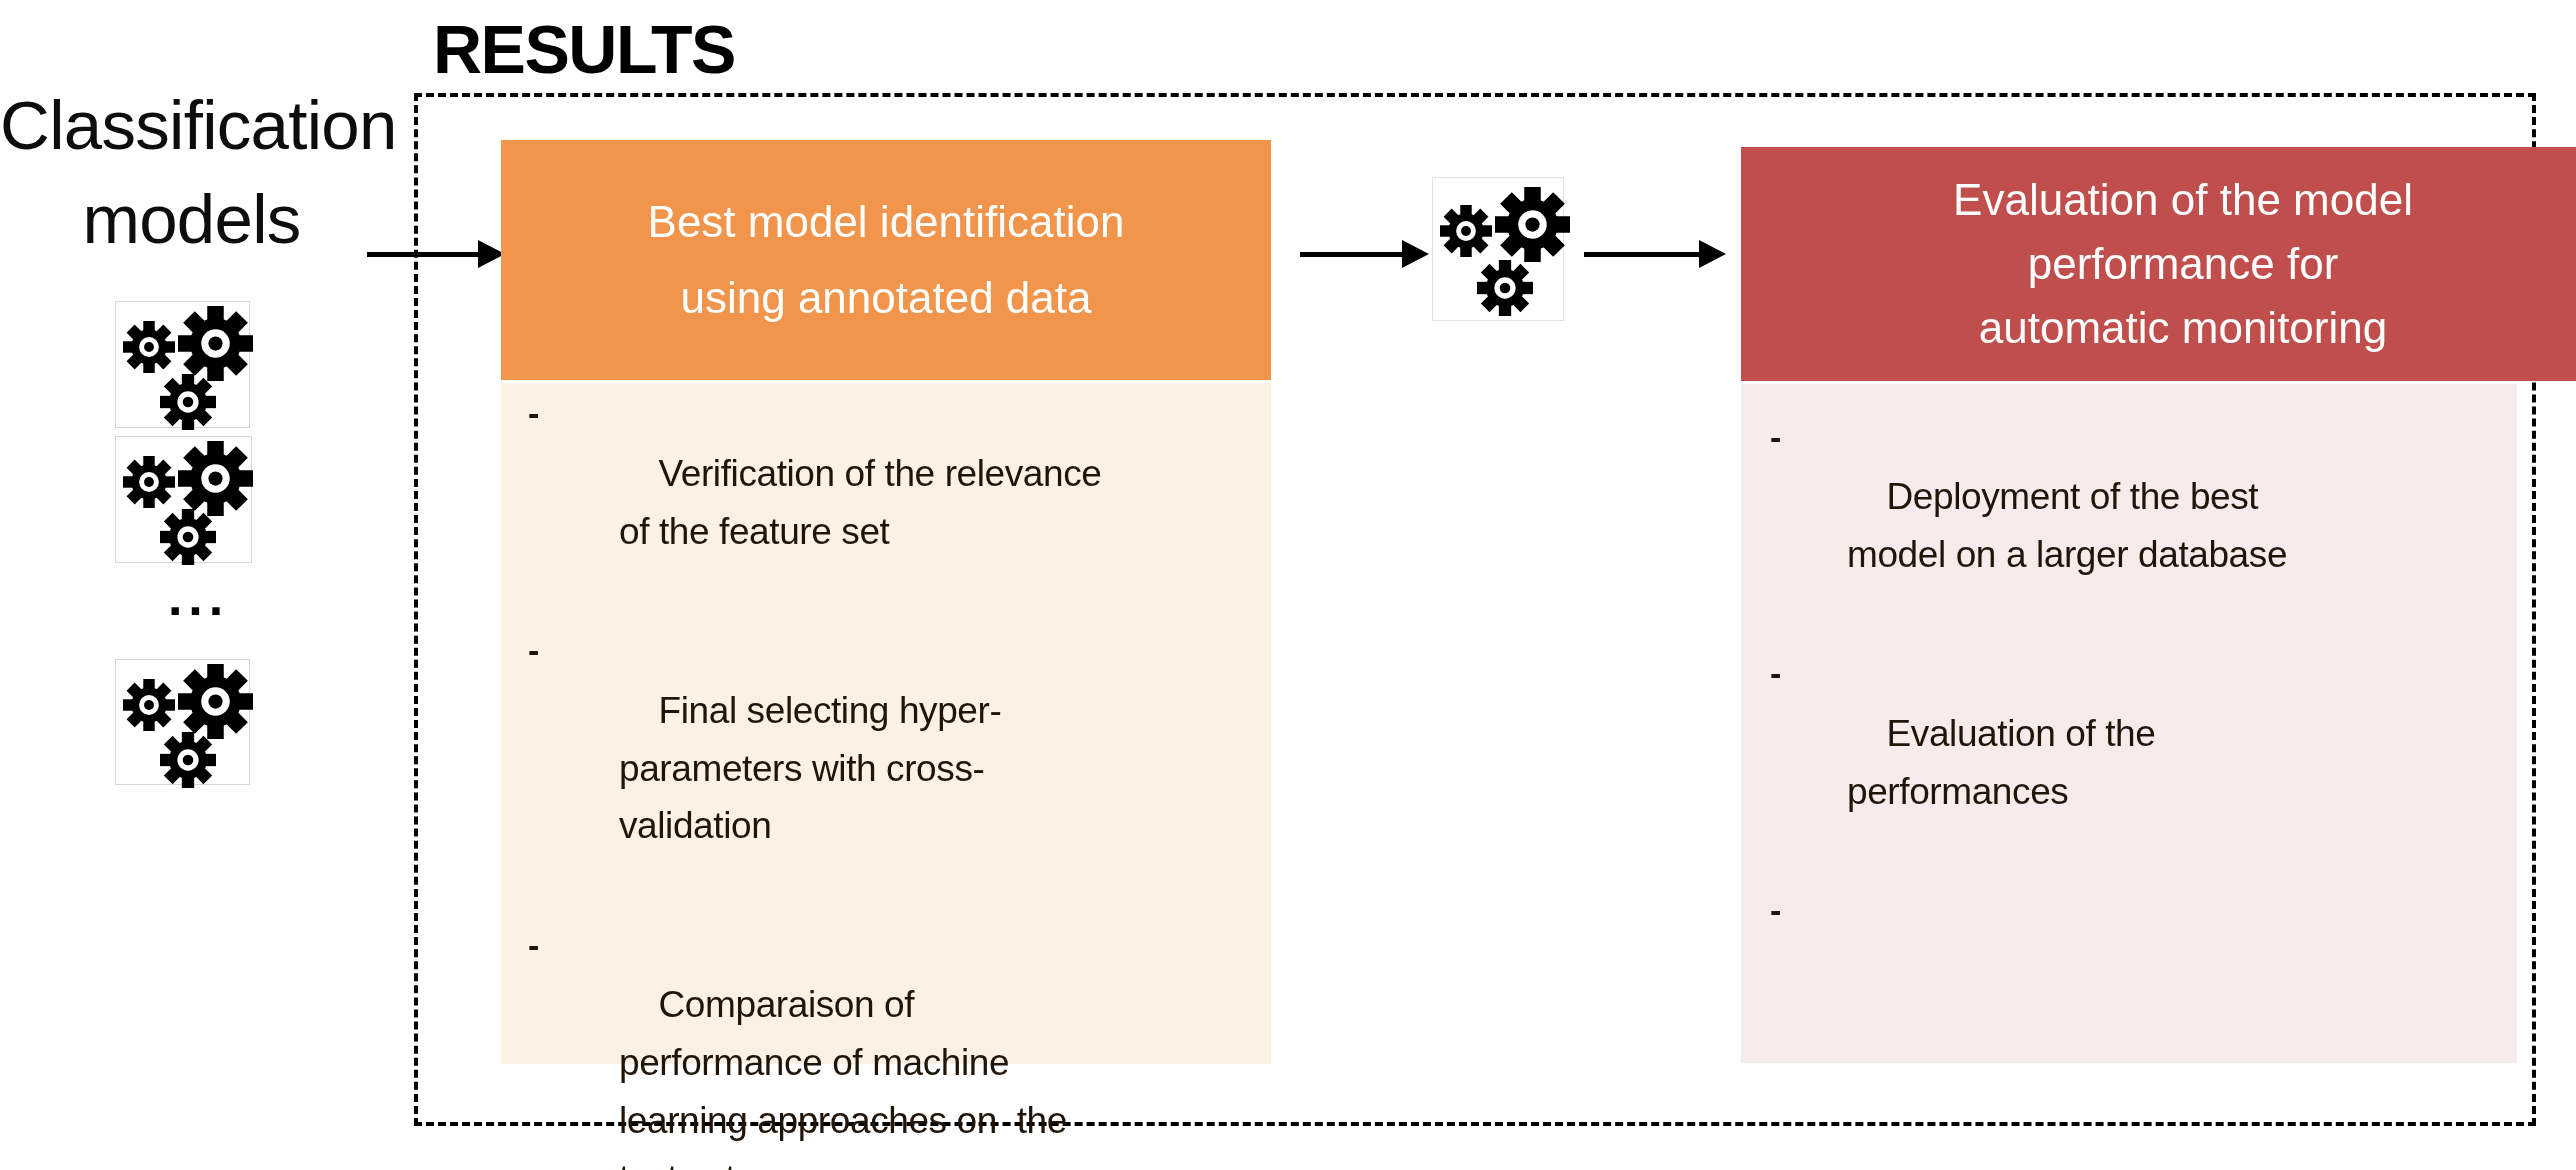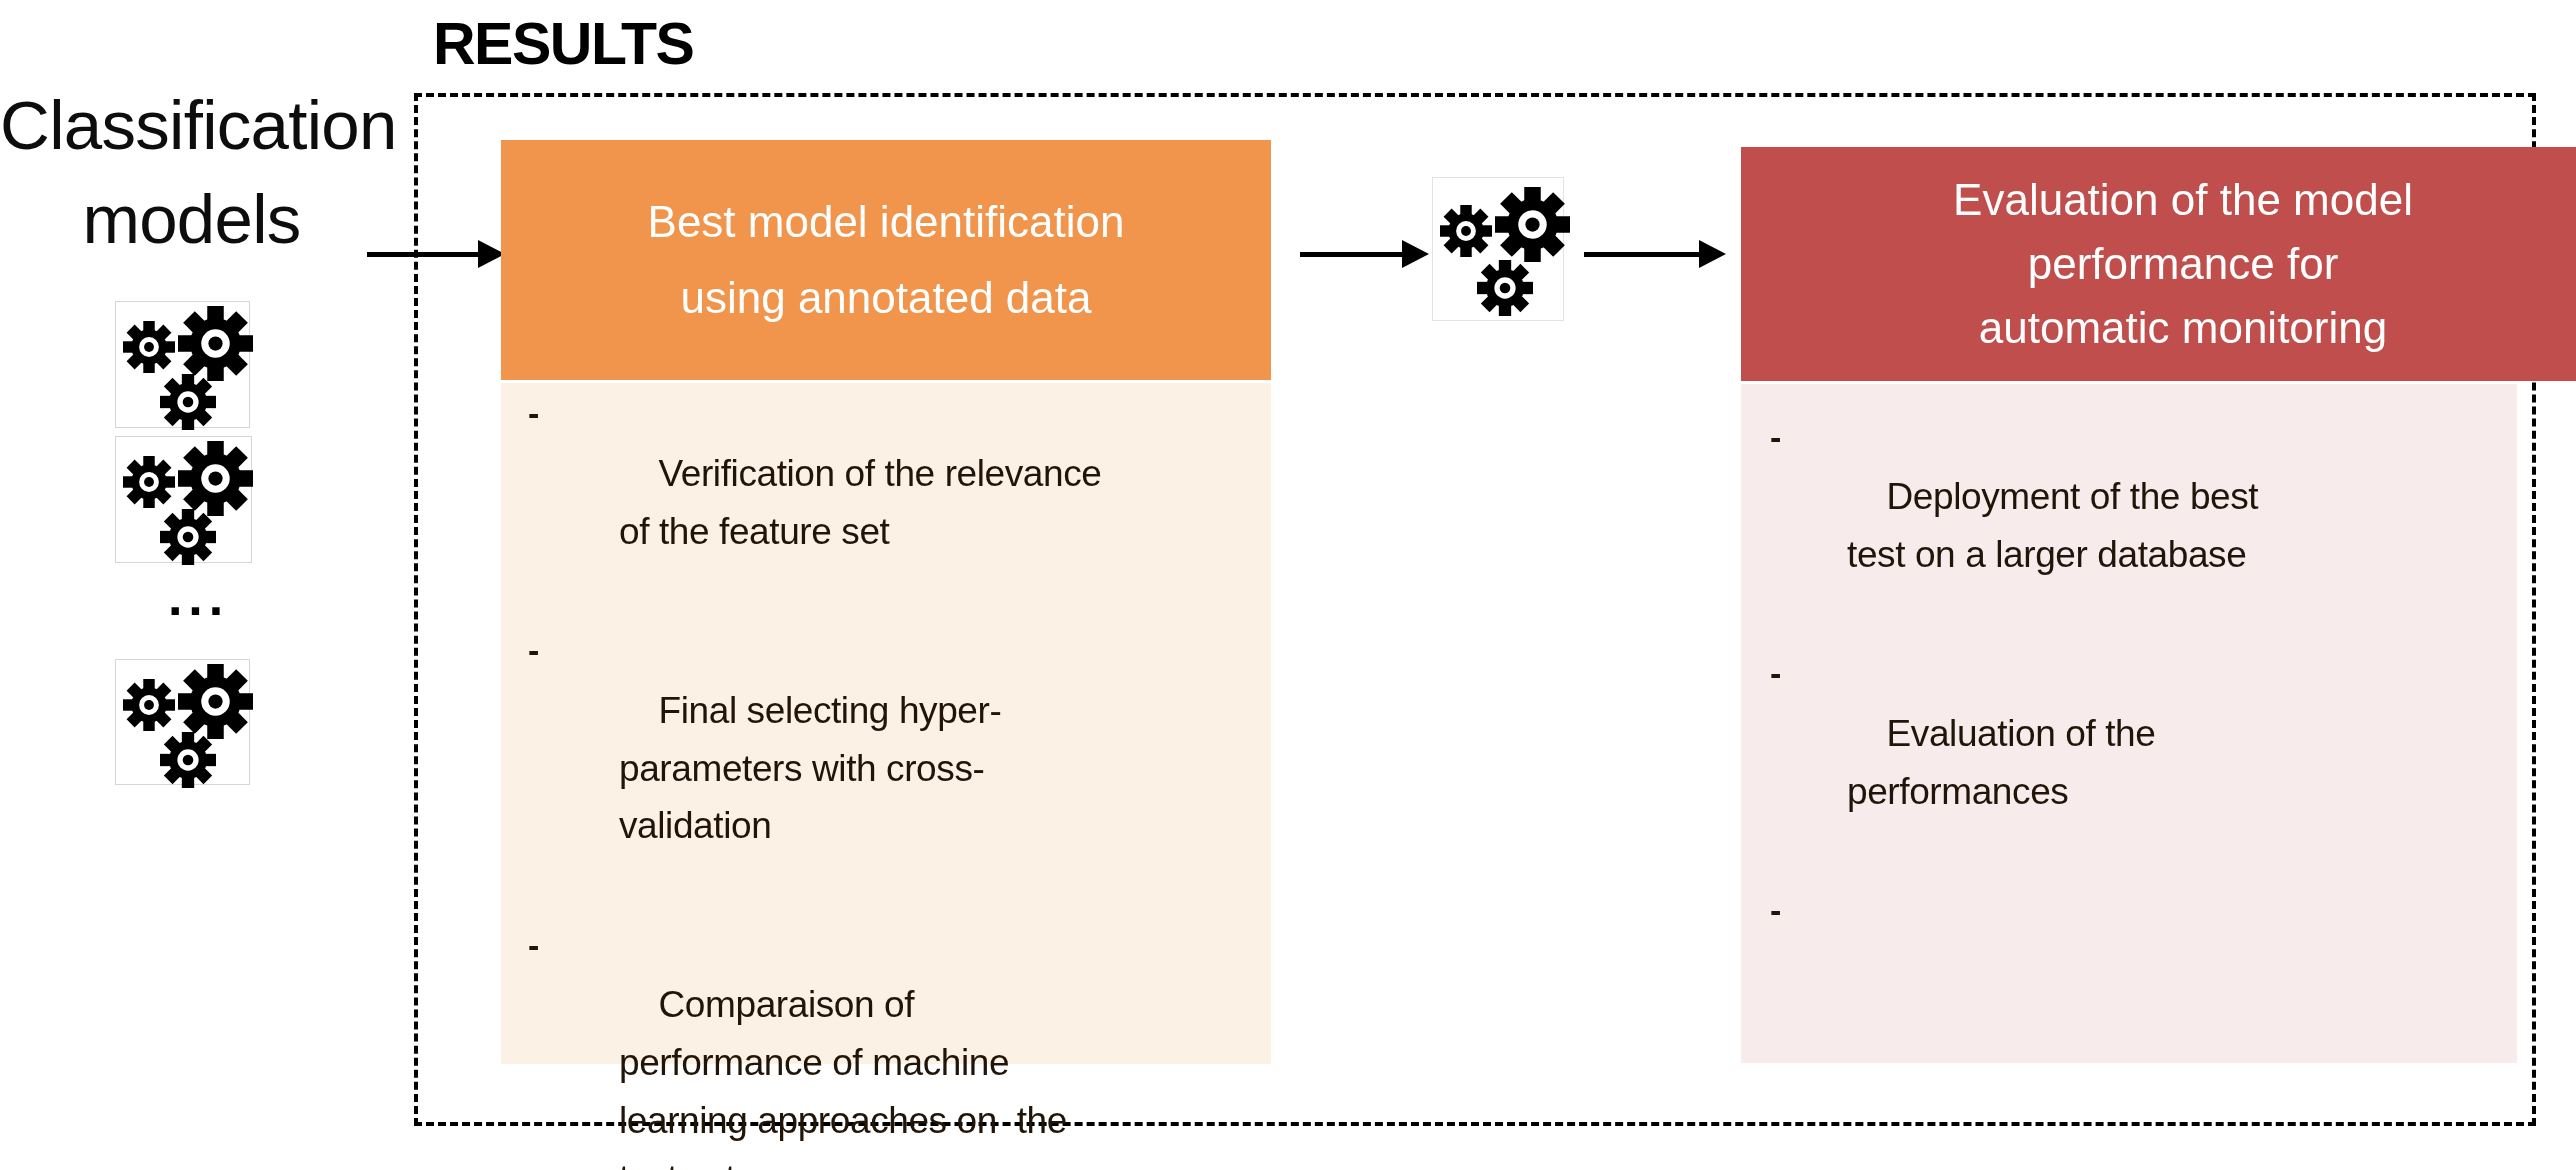--- a/index.html
+++ b/index.html
@@ -5,21 +5,21 @@
   html,body { margin:0; padding:0; }
   body {
     width:2576px; height:1170px; position:relative; background:#ffffff;
     font-family:"Liberation Sans", sans-serif; color:#000;
     overflow:hidden;
   }
   .abs { position:absolute; }
 
   
   #results-title {
-    left:433px; top:10.3px; font-size:59px; font-weight:bold;
+    left:433px; top:10.3px; font-size:68px; font-weight:bold;
     letter-spacing:-1.5px; color:#000; white-space:pre;
   }
 
   
   #classification-label {
     left:0px; top:79px; width:383px; text-align:center;
     font-size:69px; line-height:1.36; color:#0d0d0d; white-space:pre-wrap;
     letter-spacing:-0.7px;
   }
 
@@ -200,21 +200,21 @@
       <use href="#gear-shape"></use>
     </svg>
 </div>
 
 <div class="abs stage-header" id="stage2-header">Evaluation of the model
 performance for
 automatic monitoring</div>
 <div class="abs stage-body" id="stage2-body">
   <div class="bullet-item">
     <span class="bullet-dash">-</span><span>Deployment of the best
-test on a larger database</span>
+model on a larger database</span>
   </div>
   <div class="bullet-item">
     <span class="bullet-dash">-</span><span>Evaluation of the
 performances</span>
   </div>
   <div class="bullet-item">
     <span class="bullet-dash">-</span>
   </div>
 </div>
 

